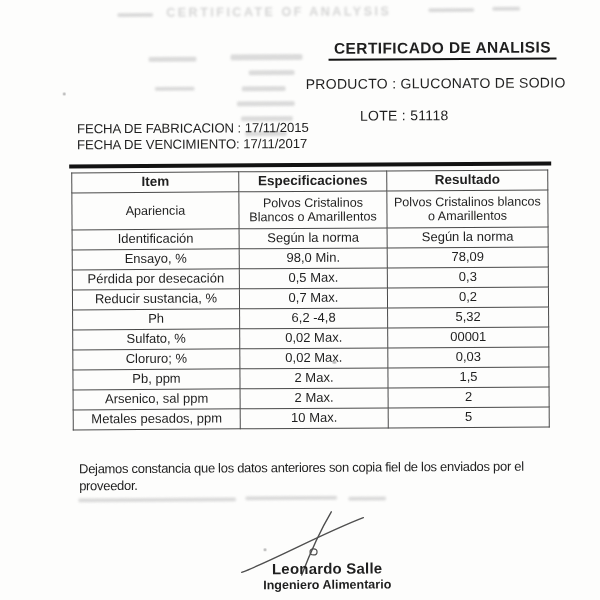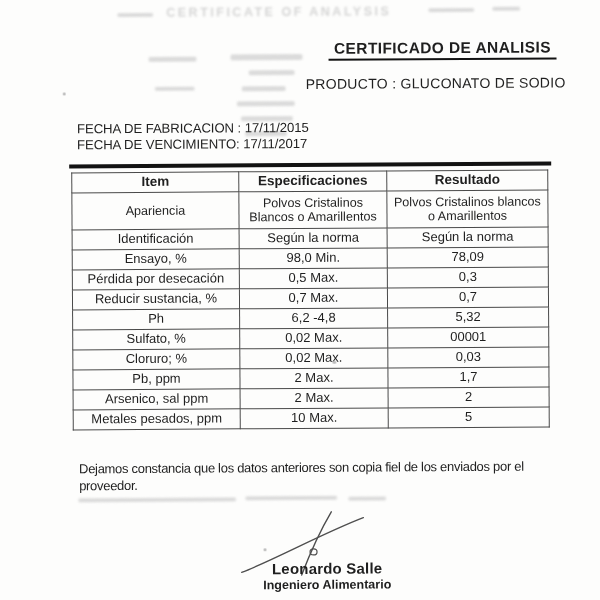--- a/index.html
+++ b/index.html
@@ -96,20 +96,21 @@
   <div class="smudge" style="left:232px; top:54px;  width:72px; height:6px;"></div>
   <div class="smudge" style="left:250px; top:70px;  width:46px; height:5px;"></div>
   <div class="smudge" style="left:156px; top:86px;  width:40px; height:4px;"></div>
   <div class="smudge" style="left:243px; top:86px;  width:44px; height:5px;"></div>
   <div class="smudge" style="left:238px; top:101px; width:58px; height:5px;"></div>
   <div class="smudge" style="left:242px; top:116px; width:52px; height:5px;"></div>
   <div class="smudge" style="left:246px; top:131px; width:42px; height:5px;"></div>
 
   <div class="abs" id="doc-title">CERTIFICADO DE ANALISIS</div>
   <div class="abs" id="product-line">PRODUCTO : GLUCONATO DE SODIO</div>
+  <div class="abs" id="lot-line">LOTE : 51118</div>
   <div class="abs" id="fab-line">FECHA DE FABRICACION : 17/11/2015</div>
   <div class="abs" id="ven-line">FECHA DE VENCIMIENTO: 17/11/2017</div>
 
   <div class="abs" id="table-top-rule"></div>
   <table id="spec-table">
     <colgroup>
       <col style="width:167px">
         <col style="width:148px">
         <col style="width:161px">
     </colgroup>
@@ -137,41 +138,41 @@
           <td>78,09</td>
         </tr>
         <tr>
           <td>Pérdida por desecación</td>
           <td>0,5 Max.</td>
           <td>0,3</td>
         </tr>
         <tr>
           <td>Reducir sustancia, %</td>
           <td>0,7 Max.</td>
-          <td>0,7</td>
+          <td>0,2</td>
         </tr>
         <tr>
           <td>Ph</td>
           <td>6,2 -4,8</td>
           <td>5,32</td>
         </tr>
         <tr>
           <td>Sulfato, %</td>
           <td>0,02 Max.</td>
           <td>00001</td>
         </tr>
         <tr>
           <td>Cloruro; %</td>
           <td>0,02 Max.</td>
           <td>0,03</td>
         </tr>
         <tr>
           <td>Pb, ppm</td>
           <td>2 Max.</td>
-          <td>1,7</td>
+          <td>1,5</td>
         </tr>
         <tr>
           <td>Arsenico, sal ppm</td>
           <td>2 Max.</td>
           <td>2</td>
         </tr>
         <tr>
           <td>Metales pesados, ppm</td>
           <td>10 Max.</td>
           <td>5</td>

